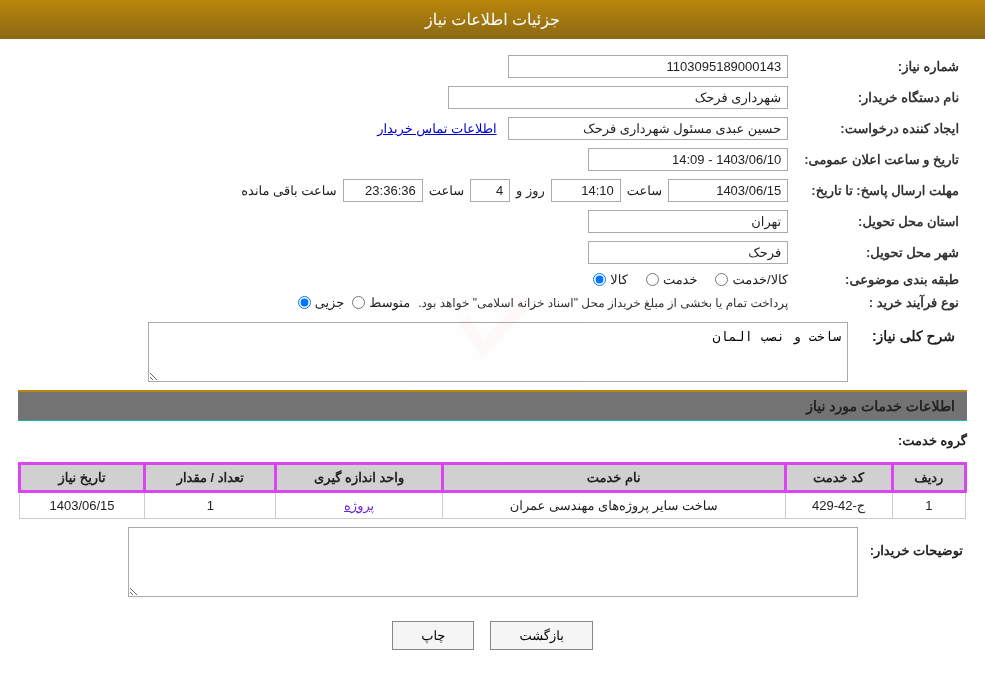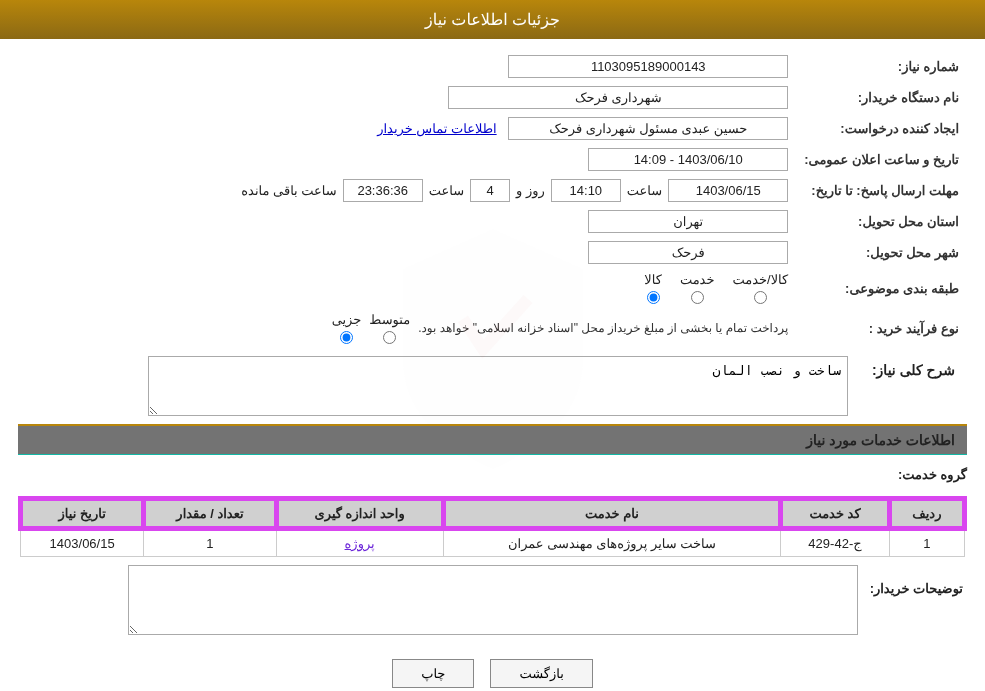--- a/index.html
+++ b/index.html
@@ -44,36 +44,35 @@
       text-align: right;
       width: 160px;
     }
     .value-cell {
       text-align: right;
     }
     .input-box {
       border: 1px solid #aaa;
       background: #fff;
       padding: 3px 6px;
-      text-align: center;
+      text-align: right;
       direction: rtl;
       min-height: 22px;
     }
     .input-wide { width: 260px; display: inline-block; }
     .link-blue { color: #0000cc; text-decoration: underline; cursor: pointer; }
     .radio-group {
       display: inline-flex;
       gap: 18px;
       align-items: center;
     }
     .radio-item {
       display: flex;
       align-items: center;
       gap: 4px;
-      flex-direction: column;
     }
     .section-title {
       background: #737373;
       border-top: 2px solid #b8860b;
       border-bottom: 1px solid #14b8a6;
       padding: 6px 12px;
       font-weight: bold;
       font-size: 14px;
       margin: 0 0 6px 0;
       text-align: right;
@@ -98,21 +97,21 @@
       white-space: nowrap;
     }
     .services-table {
       width: 100%;
       border-collapse: collapse;
       margin: 8px 0;
       font-size: 13px;
     }
     .services-table th {
       background: #d0d0d0;
-      border: 5px solid #d946ef;
+      border: 3px solid #d946ef;
       padding: 5px 8px;
       text-align: center;
       font-weight: bold;
     }
     .services-table td {
       border: 1px solid #ccc;
       padding: 5px 8px;
       text-align: center;
       background: #fff;
     }

